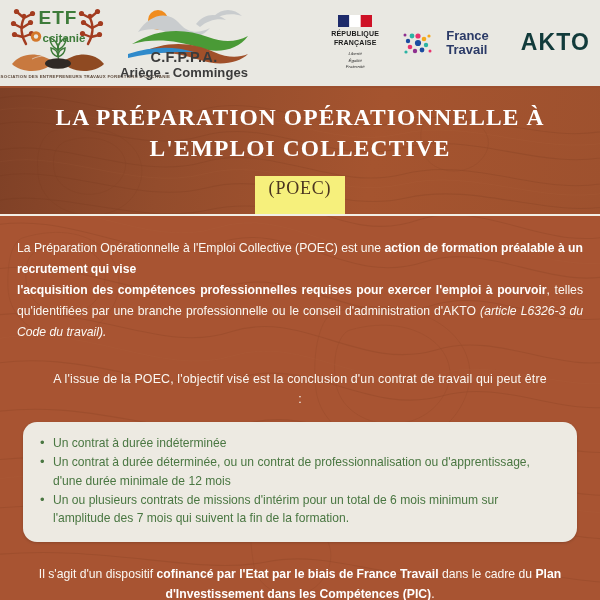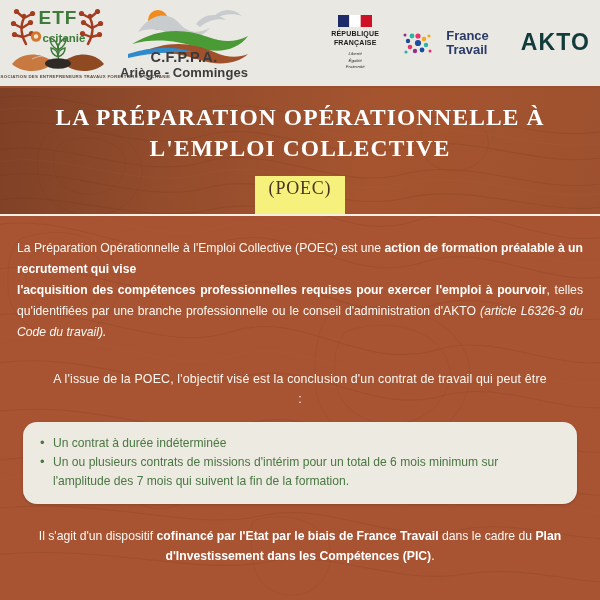--- a/index.html
+++ b/index.html
@@ -369,19 +369,20 @@
 
   <div class="body">
 
     <p class="para"><span>La Préparation Opérationnelle à l'Emploi Collective (POEC) est une </span><b>action de formation préalable à un recrutement qui vise</b><br><b>l'acquisition des compétences professionnelles requises pour exercer l'emploi à pourvoir</b><span>, telles qu'identifiées par une branche professionnelle ou le conseil d'administration d'AKTO </span><i>(article L6326-3 du Code du travail).</i></p>
 
     <p class="objectif">A l'issue de la POEC, l'objectif visé est la conclusion d'un contrat de travail qui peut être :</p>
 
     <div class="card">
       <ul>
         <li>Un contrat à durée indéterminée</li>
+        <li>Un contrat à durée déterminée, ou un contrat de professionnalisation ou d'apprentissage, d'une durée minimale de 12 mois</li>
         <li>Un ou plusieurs contrats de missions d'intérim pour un total de 6 mois minimum sur l'amplitude des 7 mois qui suivent la fin de la formation.</li>
       </ul>
     </div>
 
     <p class="footer-note"><span>Il s'agit d'un dispositif </span><b>cofinancé par l'Etat par le biais de France Travail</b><span> dans le cadre du </span><b>Plan d'Investissement dans les Compétences (PIC)</b><span>.</span></p>
   </div>
 </div>
 
 </body></html>

